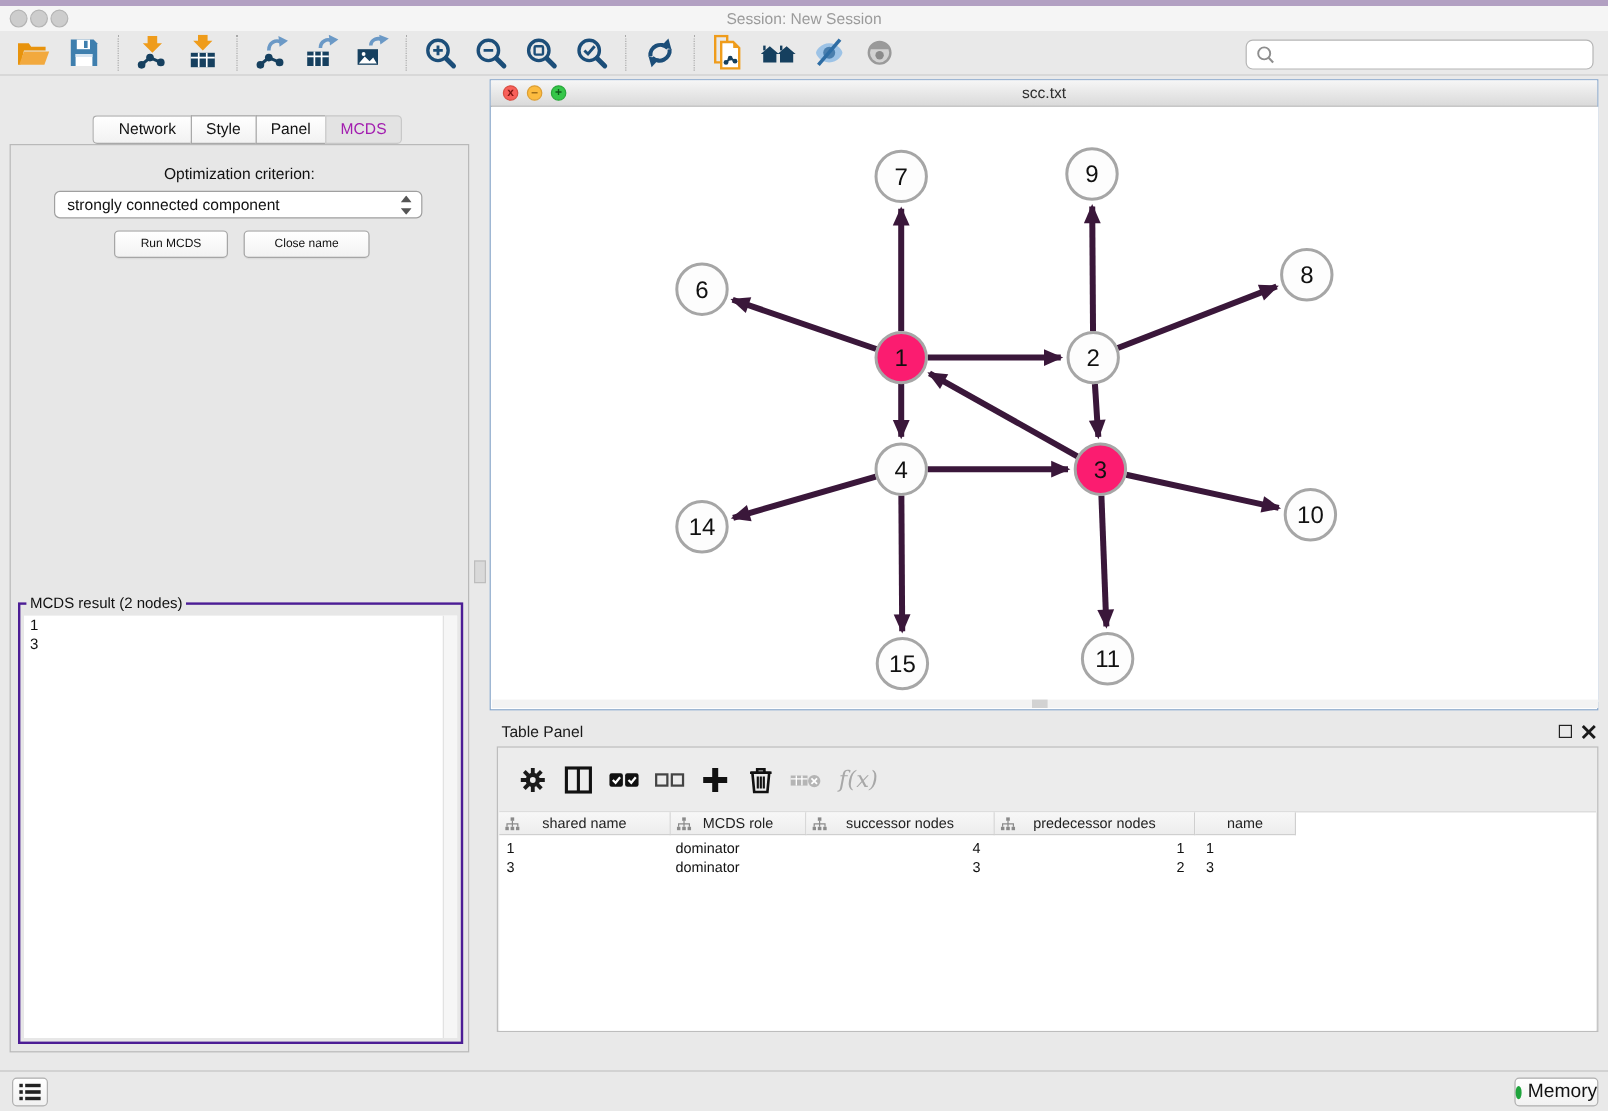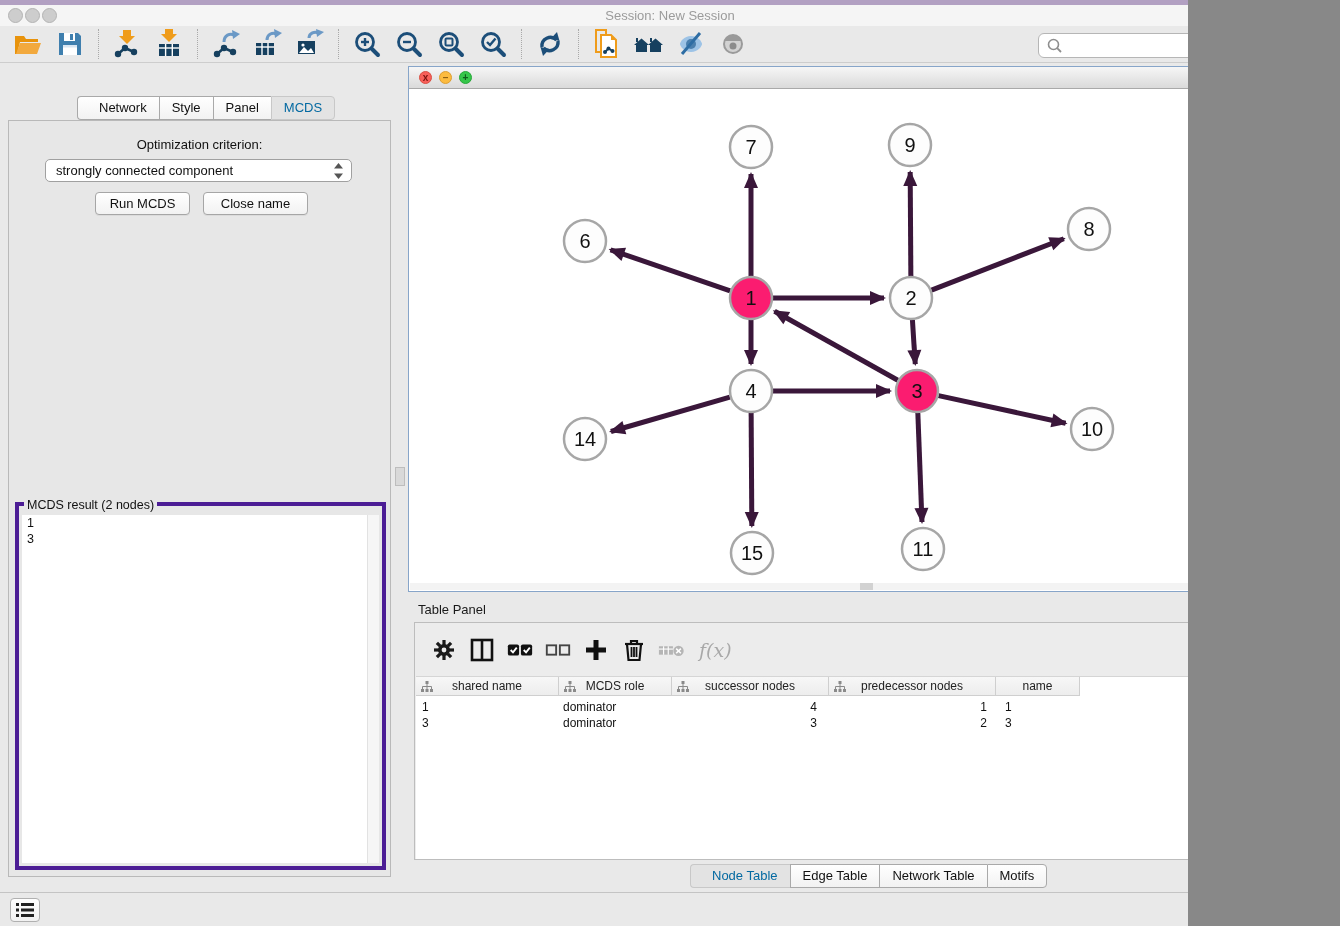--- a/index.html
+++ b/index.html
@@ -1,16 +1,16 @@
 <!DOCTYPE html>
 <html><head>
 <meta charset="utf-8">
 <style>
   html,body{margin:0;padding:0;background:#888;}
-  .root{position:relative;width:1188px;height:926px;background:#e9e9e9;font-family:"Liberation Sans",sans-serif;overflow:hidden;-webkit-font-smoothing:antialiased;}
+  .root{position:relative;width:1340px;height:926px;background:#e9e9e9;font-family:"Liberation Sans",sans-serif;overflow:hidden;-webkit-font-smoothing:antialiased;}
   .abs{position:absolute;}
   
   .mac-strip{position:absolute;left:0;top:0;width:1340px;height:5px;background:#b2a0c2;}
   .titlebar{position:absolute;left:0;top:5px;width:1340px;height:21px;background:#f5f5f5;}
   .tl{position:absolute;top:3px;width:13px;height:13px;border-radius:50%;}
   .tl.gray{background:#cdcdcd;border:1px solid #b4b4b4;}
   .win-title{position:absolute;left:0;top:3px;width:100%;text-align:center;font-size:13px;color:#9b9b9b;}
   
   .toolbar{position:absolute;left:0;top:26px;width:1340px;height:37px;background:#e9e9e9;border-bottom:1px solid #cdcdcd;display:flex;align-items:center;padding-left:7px;box-sizing:border-box;}
   .tb-icon{width:30px;height:30px;margin:0 6px;flex:0 0 auto;display:flex;align-items:center;justify-content:center;}
@@ -18,27 +18,27 @@
   .search-wrap{position:absolute;right:12px;top:7px;width:288px;height:23px;background:#fff;border:1px solid #b6b6b6;border-radius:6px;display:flex;align-items:center;}
   .search-wrap input{border:none;outline:none;flex:1;font-size:13px;background:transparent;margin-left:2px;}
   
   .cp-header{position:absolute;left:0;top:68px;width:400px;height:24px;}
   .cp-title{position:absolute;left:12px;top:4px;font-size:13px;color:#1a1a1a;}
   .float-btn{position:absolute;top:6px;width:11px;height:11px;border:1.5px solid #222;background:transparent;box-sizing:border-box;}
   .tabrow{position:absolute;display:flex;}
   .tab{height:22px;line-height:22px;padding:0 12px;font-size:13px;background:linear-gradient(#fff,#f2f2f2);border:1px solid #a9a9a9;border-right-width:0;color:#111;text-align:center;}
   .tab:first-child{border-radius:4px 0 0 4px;padding-left:21px;}
   .tab:last-child{border-radius:0 4px 4px 0;border-right-width:1px;}
-  .tab.disabled-look{background:#e3e3e3;color:#0369a1;border-color:#c8c8c8;}
+  .tab.disabled-look{background:#e3e3e3;color:#a21caf;border-color:#c8c8c8;}
   .cp-body{position:absolute;left:8px;top:120px;width:383px;height:757px;background:#e7e7e7;border:1px solid #b9b9b9;box-sizing:border-box;}
   .opt-label{position:absolute;left:0;top:16px;width:100%;text-align:center;font-size:13px;color:#111;}
   .selectbox{position:absolute;left:36px;top:38px;width:307px;height:23px;background:#fff;border:1px solid #a0a0a0;border-radius:5px;box-sizing:border-box;display:flex;align-items:center;}
   .selectbox .sel-text{font-size:13px;color:#111;margin-left:10px;flex:1;}
-  .mac-btn{height:23px;background:linear-gradient(#ffffff,#f2f2f2);border:1px solid #a6a6a6;border-radius:4px;font-size:13px;color:#111;display:flex;align-items:center;justify-content:center;box-sizing:border-box;box-shadow:0 1px 0 rgba(0,0,0,0.05);}
-  .groupbox{position:absolute;left:6px;top:381px;width:371px;height:368px;border:4px solid #4c1d95;box-sizing:border-box;}
+  .mac-btn{height:23px;background:linear-gradient(#ffffff,#f2f2f2);border:1px solid #a6a6a6;border-radius:4px;font-size:10px;color:#111;display:flex;align-items:center;justify-content:center;box-sizing:border-box;box-shadow:0 1px 0 rgba(0,0,0,0.05);}
+  .groupbox{position:absolute;left:6px;top:381px;width:371px;height:368px;border:2px solid #4c1d95;box-sizing:border-box;}
   .group-legend{position:absolute;left:5px;top:-8px;background:#e7e7e7;padding:0 3px;font-size:12.5px;color:#111;}
   .result-area{position:absolute;left:3px;top:9px;right:3px;bottom:3px;background:#fff;overflow:hidden;}
   .result-line{font-size:12.5px;color:#111;line-height:16px;margin-left:5px;}
   .result-scroll{position:absolute;right:0;top:0;width:11px;height:100%;background:#f6f6f6;border-left:1px solid #e2e2e2;}
   
   .v-divider-thumb{position:absolute;left:395px;top:467px;width:10px;height:19px;background:#d9d9d9;border:1px solid #bdbdbd;box-sizing:border-box;}
   
   .net-win{position:absolute;left:408px;top:66px;width:924px;height:526px;background:#fff;border:1px solid #87a5c9;box-sizing:border-box;}
   .net-titlebar{position:absolute;left:0;top:0;width:100%;height:22px;background:linear-gradient(#f6f6f6,#dadada);border-bottom:1px solid #a9a9a9;box-sizing:border-box;}
   .net-title{position:absolute;left:0;top:3px;width:100%;text-align:center;font-size:13px;color:#2e2e2e;}
@@ -269,20 +269,21 @@
       </div>
     </div>
   </div>
   <div class="v-divider-thumb"></div>
 
   <div class="net-win">
     <div class="net-titlebar">
       <div class="nl red">x</div>
       <div class="nl yellow">–</div>
       <div class="nl green">+</div>
+      <div class="net-title">scc.txt</div>
     </div>
     <div class="net-canvas">
       <svg id="graph-svg" width="922" height="496" viewBox="0 0 922 496">
         <defs>
           <marker id="arrowhead" markerUnits="userSpaceOnUse" markerWidth="18" markerHeight="16" refX="15" refY="8" orient="auto">
             <path id="arrowhead-path" d="M1,1 L17,8 L1,15 z" fill="#3a173a"></path>
           </marker>
         </defs>
       <line x1="341" y1="187" x2="341" y2="85" stroke="#3a173a" stroke-width="5" marker-end="url(#arrowhead)"></line>
           <line x1="320.1924875913935" y1="201.85525176330984" x2="200.5364925014716" y2="160.76855465411975" stroke="#3a173a" stroke-width="5" marker-end="url(#arrowhead)"></line>
@@ -473,26 +474,20 @@
       </div>
       <div class="trow">
         <div class="td" style="width:143px;padding-left:6px">3</div>
         <div class="td" style="width:113px;padding-left:4px">dominator</div>
         <div class="td" style="width:157px;text-align:right;padding-right:12px">3</div>
         <div class="td" style="width:167px;text-align:right;padding-right:9px">2</div>
         <div class="td" style="width:84px;padding-left:9px">3</div>
       </div>
     </div>
   </div>
-  <div class="bottom-tabs" style="left:690px">
-    <div class="tab disabled-look">Node Table</div>
-    <div class="tab">Edge Table</div>
-    <div class="tab">Network Table</div>
-    <div class="tab">Motifs</div>
-  </div>
 
   <div class="statusbar">
     <div class="sb-btn" style="left:10px;width:30px">
       <svg width="18" height="14" viewBox="0 0 18 14">
           <g fill="#222">
             <rect x="0" y="0" width="3" height="3"></rect>
             <rect x="5" y="0" width="13" height="3"></rect>
             <rect x="0" y="5.5" width="3" height="3"></rect>
             <rect x="5" y="5.5" width="13" height="3"></rect>
             <rect x="0" y="11" width="3" height="3"></rect>

